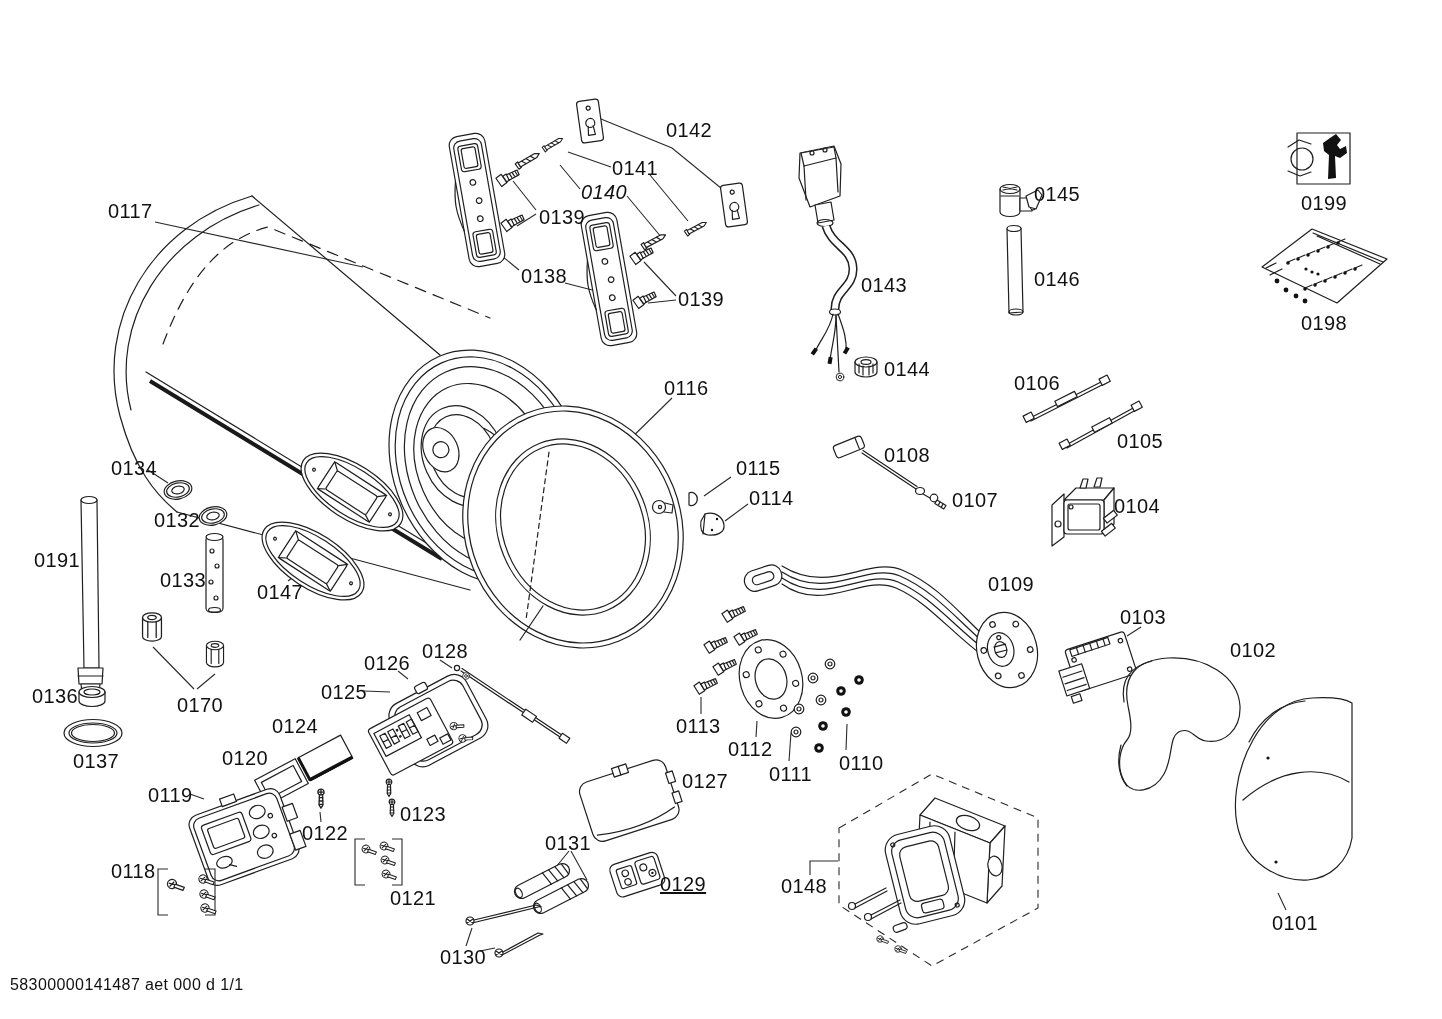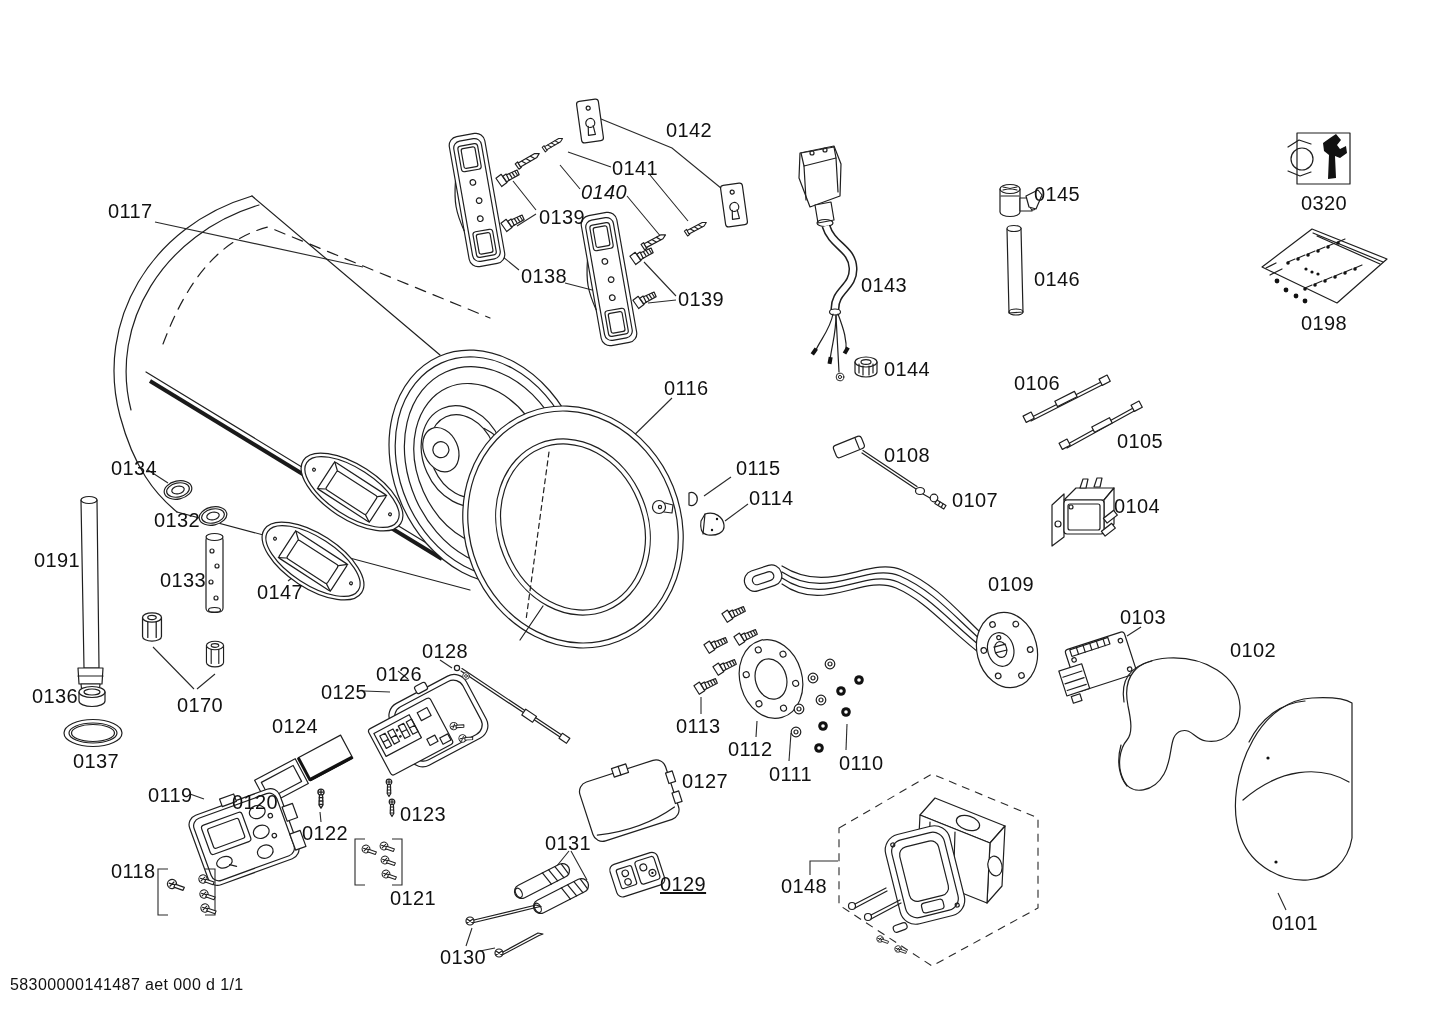--- a/index.html
+++ b/index.html
@@ -585,43 +585,43 @@
       <div class="plabel" style="left: 666px; top: 120px;">0142</div>
       <div class="plabel" style="left: 612px; top: 158px;">0141</div>
       <div class="plabel" style="left: 581px; top: 182px; font-style: italic;">0140</div>
       <div class="plabel" style="left: 539px; top: 207px;">0139</div>
       <div class="plabel" style="left: 521px; top: 266px; text-align: right;">0138</div>
       <div class="plabel" style="left: 678px; top: 289px;">0139</div>
       <div class="plabel" style="left: 861px; top: 275px;">0143</div>
       <div class="plabel" style="left: 884px; top: 359px;">0144</div>
       <div class="plabel" style="left: 1034px; top: 184px;">0145</div>
       <div class="plabel" style="left: 1034px; top: 269px;">0146</div>
-      <div class="plabel" style="left: 1301px; top: 193px;">0320</div>
+      <div class="plabel" style="left: 1301px; top: 193px;">0199</div>
       <div class="plabel" style="left: 1301px; top: 313px;">0198</div>
       <div class="plabel" style="left: 1014px; top: 373px;">0106</div>
       <div class="plabel" style="left: 1117px; top: 431px;">0105</div>
       <div class="plabel" style="left: 884px; top: 445px;">0108</div>
       <div class="plabel" style="left: 952px; top: 490px;">0107</div>
       <div class="plabel" style="left: 1114px; top: 496px;">0104</div>
       <div class="plabel" style="left: 664px; top: 378px;">0116</div>
       <div class="plabel" style="left: 736px; top: 458px;">0115</div>
       <div class="plabel" style="left: 749px; top: 488px;">0114</div>
       <div class="plabel" style="left: 111px; top: 458px;">0134</div>
       <div class="plabel" style="left: 154px; top: 510px;">0132</div>
       <div class="plabel" style="left: 34px; top: 550px;">0191</div>
       <div class="plabel" style="left: 160px; top: 570px;">0133</div>
       <div class="plabel" style="left: 257px; top: 582px;">0147</div>
       <div class="plabel" style="left: 32px; top: 686px;">0136</div>
       <div class="plabel" style="left: 177px; top: 695px;">0170</div>
       <div class="plabel" style="left: 73px; top: 751px;">0137</div>
-      <div class="plabel" style="left: 376px; top: 653px; margin-top: 11px;">0126</div>
+      <div class="plabel" style="left: 364px; top: 653px;">0126</div>
       <div class="plabel" style="left: 422px; top: 641px;">0128</div>
       <div class="plabel" style="left: 321px; top: 682px;">0125</div>
       <div class="plabel" style="left: 272px; top: 716px;">0124</div>
-      <div class="plabel" style="left: 232px; top: 748px; margin-top: 44px;">0120</div>
+      <div class="plabel" style="left: 222px; top: 748px;">0120</div>
       <div class="plabel" style="left: 148px; top: 785px;">0119</div>
       <div class="plabel" style="left: 111px; top: 861px;">0118</div>
       <div class="plabel" style="left: 302px; top: 823px;">0122</div>
       <div class="plabel" style="left: 400px; top: 804px;">0123</div>
       <div class="plabel" style="left: 390px; top: 888px;">0121</div>
       <div class="plabel" style="left: 545px; top: 833px;">0131</div>
       <div class="plabel" style="left: 660px; top: 874px; text-decoration: underline;">0129</div>
       <div class="plabel" style="left: 440px; top: 947px;">0130</div>
       <div class="plabel" style="left: 682px; top: 771px;">0127</div>
       <div class="plabel" style="left: 676px; top: 716px;">0113</div>

